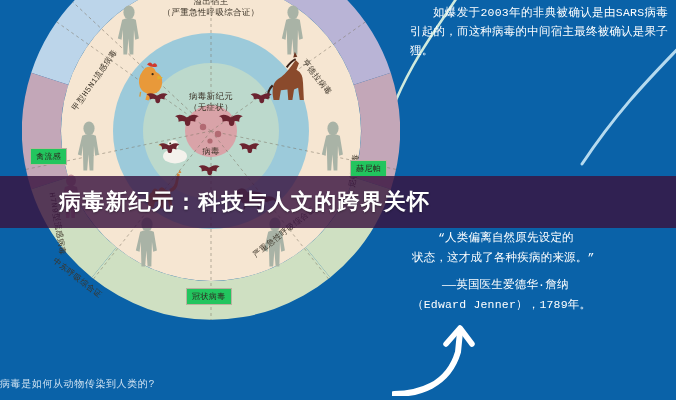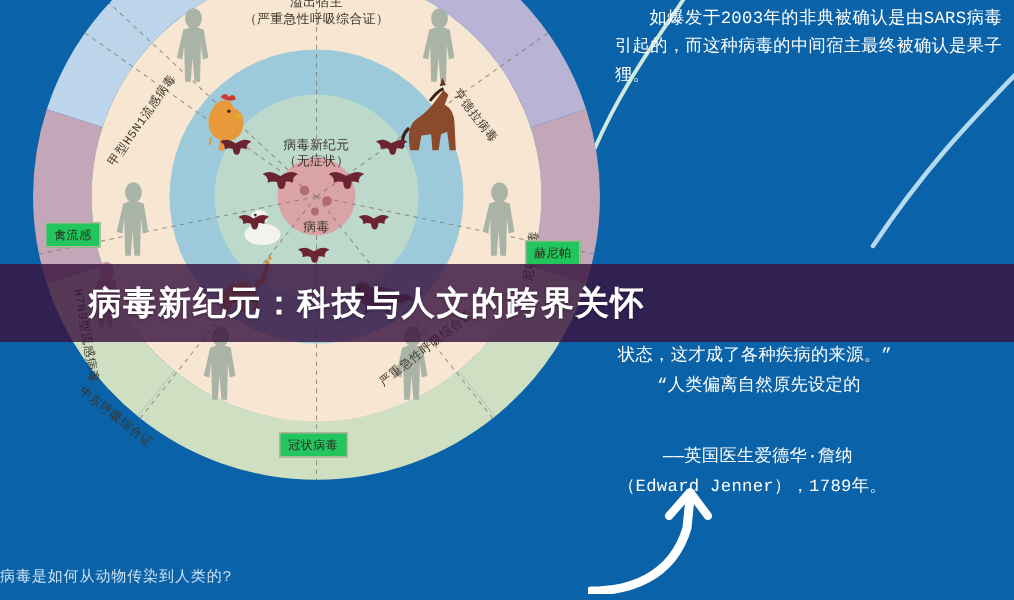--- a/index.html
+++ b/index.html
@@ -67,21 +67,21 @@
   #quote{
     position:absolute;
     left:412px;top:228px;width:252px;
     color:#ffffff;
     font-size:11.5px;
     line-height:1.75;
     letter-spacing:.2px;
   }
   #quote .q-line{display:block;}
   #quote .q-l1{padding-left:26px;}
-  #quote .q-attr1{padding-left:30px;margin-top:27px;display:block;}
+  #quote .q-attr1{padding-left:30px;margin-top:7px;display:block;}
   #quote .q-attr2{display:block;}
 
   #bottomcaption{
     position:absolute;
     left:0;top:377px;width:452px;
     text-align:left;
     color:#cfe2f2;
     font-size:10px;
     letter-spacing:.6px;
   }
@@ -308,22 +308,22 @@
     <div class="badge" style="left:164px;top:346px;">冠状病毒</div>
 
     <div class="badge" style="left:328px;top:206px;margin-top:12px;">赫尼帕</div>
   </div>
 
   <div id="bottomcaption">病毒是如何从动物传染到人类的?</div>
 
   <div id="topcopy">如爆发于2003年的非典被确认是由SARS病毒引起的，而这种病毒的中间宿主最终被确认是果子狸。</div>
 
   <div id="quote">
+    <span class="q-line q-l1">“人类偏离自然原先设定的</span>
     <span class="q-line">状态，这才成了各种疾病的来源。”</span>
-    <span class="q-line q-l1">“人类偏离自然原先设定的</span>
     <span class="q-attr1">——英国医生爱德华·詹纳</span>
     <span class="q-attr2">（Edward Jenner），1789年。</span>
   </div>
 
   <div id="banner"></div>
   <div id="banner-title">病毒新纪元：科技与人文的跨界关怀</div>
 
 </div>
 
 </body></html>

